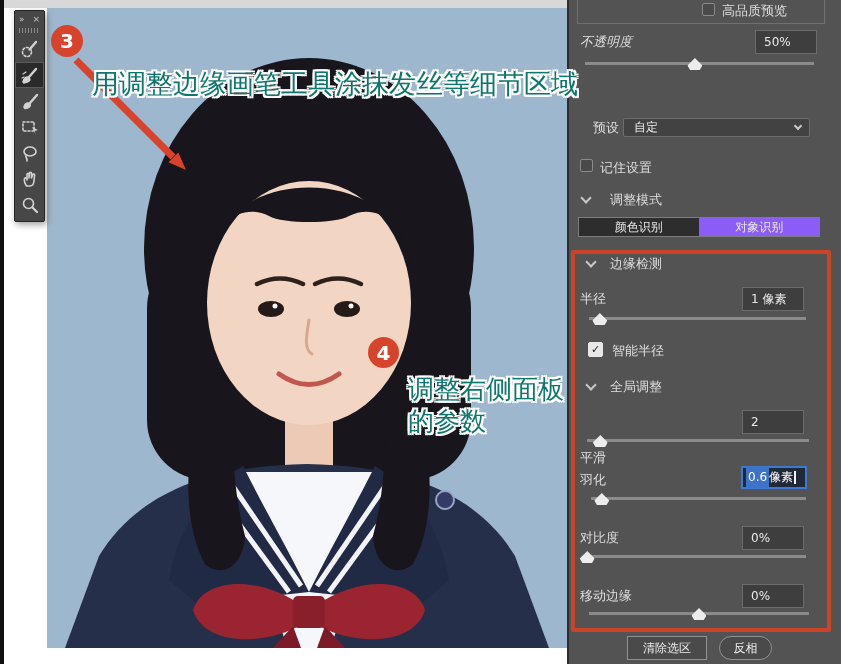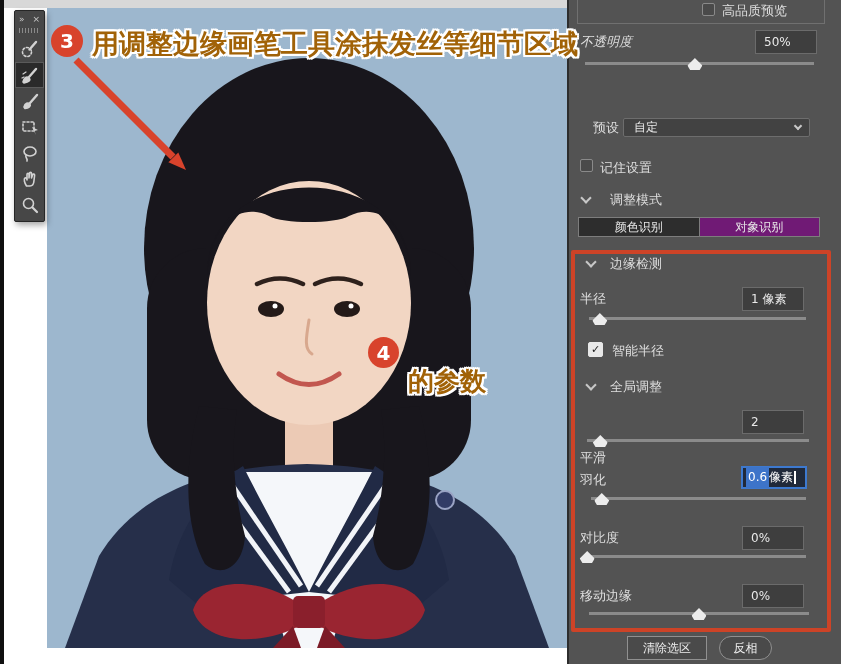--- a/index.html
+++ b/index.html
@@ -11,22 +11,22 @@
   .top-strip  { position:absolute; left:4px; top:0; width:563px; height:8px; background:#d8d8d8; }
 
   
   .photo { position:absolute; left:47px; top:8px; width:520px; height:640px; }
   .photo svg { display:block; }
 
   
   .ann-overlay { position:absolute; left:0; top:0; width:841px; height:664px; pointer-events:none; }
   .step-circle { position:absolute; width:32px; height:32px; border-radius:50%; background:#d8432c;
                  color:#fff; font-size:20px; font-weight:700; display:flex; align-items:center; justify-content:center; }
-  .ann-text { position:absolute; color:#a16207; font-weight:700; white-space:nowrap;
-              text-shadow:-2px -2px 0 #fff,2px -2px 0 #fff,-2px 2px 0 #fff,2px 2px 0 #fff,0 -2px 0 #fff,0 2px 0 #fff,-2px 0 0 #fff,2px 0 0 #fff; }
+  .ann-text { position:absolute; color:#0f766e; font-weight:400; white-space:nowrap;
+              text-shadow:-2px -2px 0 #fff,2px -2px 0 #fff,-2px 2px 0 #fff,2px 2px 0 #fff,0 -2px 0 #fff,0 2px 0 #fff,-2px 0 0 #fff,2px 0 0 #fff;margin-top:40px; }
   #ann3-text { left:92px; top:26px; font-size:27px; }
   #ann4-text { left:408px; top:333px; font-size:26px; line-height:32px; white-space:normal; width:180px; }
   .red-rect { position:absolute; left:571px; top:250px; width:260px; height:382px; border:4px solid #cd4327; border-radius:2px; }
 
   
   .toolbar { position:absolute; left:14px; top:10px; width:31px; height:212px; background:#474747;
              border:1px solid #262626; border-radius:2px; box-shadow:2px 3px 6px rgba(0,0,0,.35); }
   .tb-head { height:15px; display:flex; justify-content:space-between; align-items:center; padding:0 4px;
              color:#c9c9c9; font-size:9px; }
   .tb-grip { margin:2px auto 3px auto; width:21px; height:5px;
@@ -49,21 +49,21 @@
   .slider .thumb { position:absolute; top:2px; width:15px; height:12px; background:#ececec; transform:translateX(-50%);
                    clip-path:polygon(50% 0,100% 62%,82% 100%,18% 100%,0 62%); }
   .chev { position:absolute; width:8px; height:8px; border-left:2px solid #c8c8c8; border-bottom:2px solid #c8c8c8;
           transform:rotate(-45deg); }
   .dropdown { position:absolute; left:54px; top:118px; width:187px; height:19px; background:#424242;
               border:1px solid #6d6d6d; border-radius:2px; color:#e9e9e9; font-size:12px; line-height:17px; padding-left:10px; }
   .dropdown .chev { right:8px; top:4px; left:auto; width:6px; height:6px; position:absolute; }
   .mode-btns { position:absolute; left:9px; top:217px; width:242px; height:20px; display:flex; border:1px solid #7d7d7d; }
   .mode-btn { flex:1; display:flex; align-items:center; justify-content:center; color:#e8e8e8; font-size:12px; }
   .mode-btn.active { background:#2d2d2d; }
-  .mode-btn.inactive { background:#701a75; border-left:1px solid #7d7d7d; }
+  .mode-btn.inactive { background:#8b5cf6; border-left:1px solid #7d7d7d; }
   .feather-box { position:absolute; left:172px; top:466px; width:66px; height:23px; background:#20293a;
                  border:2px solid #3d79cf; color:#fff; font-size:12px; line-height:19px; display:flex; align-items:center; padding-left:3px; }
   .feather-box .sel { background:#3d74c9; padding:1px 2px; }
   .feather-box .caret { display:inline-block; width:2px; height:13px; background:#fff; margin-left:1px; }
   .footer-btn { position:absolute; top:636px; height:24px; background:#4a4a4a; border:1px solid #909090;
                 color:#ededed; font-size:12px; display:flex; align-items:center; justify-content:center; }
 </style>
 </head>
 <body>
 
@@ -258,18 +258,18 @@
 
   <div class="ann-overlay">
     <svg width="841" height="664" viewBox="0 0 841 664" style="position:absolute;left:0;top:0;">
       <line x1="76" y1="60" x2="173" y2="157" stroke="#d8432c" stroke-width="7"></line>
       <polygon points="186,170 178.3,152.4 168.4,162.3" fill="#d8432c"></polygon>
     </svg>
     <div class="step-circle" style="left:51px; top:25px;">3</div>
     <div class="ann-text" id="ann3-text">用调整边缘画笔工具涂抹发丝等细节区域</div>
     <div class="step-circle" style="left:368px; top:337px; width:31px; height:31px;">4</div>
     <div class="ann-text" id="ann4-text">
-      <br>
+      <span>调整右侧面板</span><br>
       <span>的参数</span>
     </div>
   </div>
 
 </div>
 
 </body></html>

